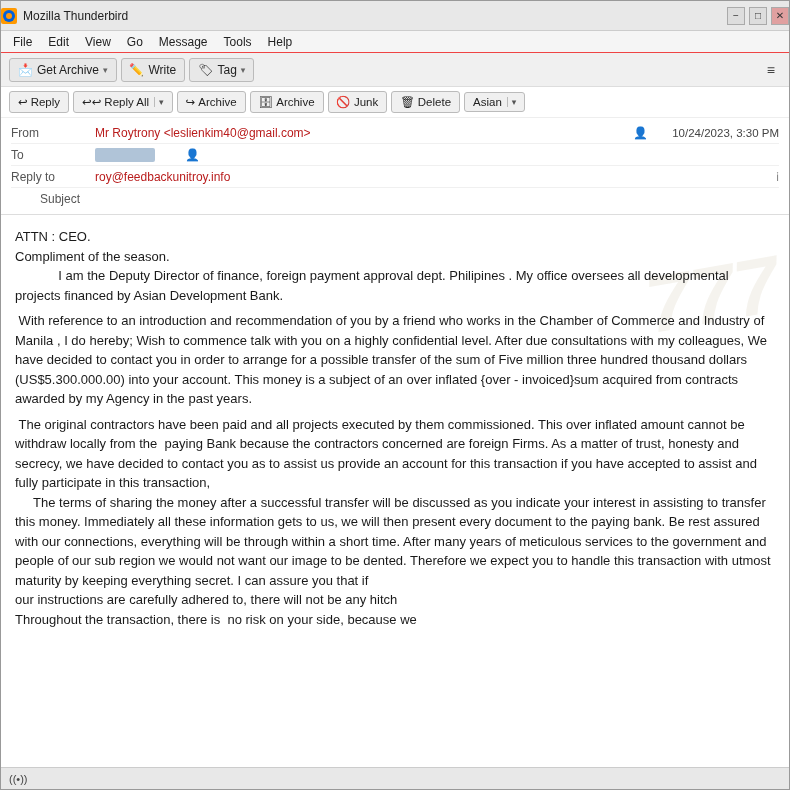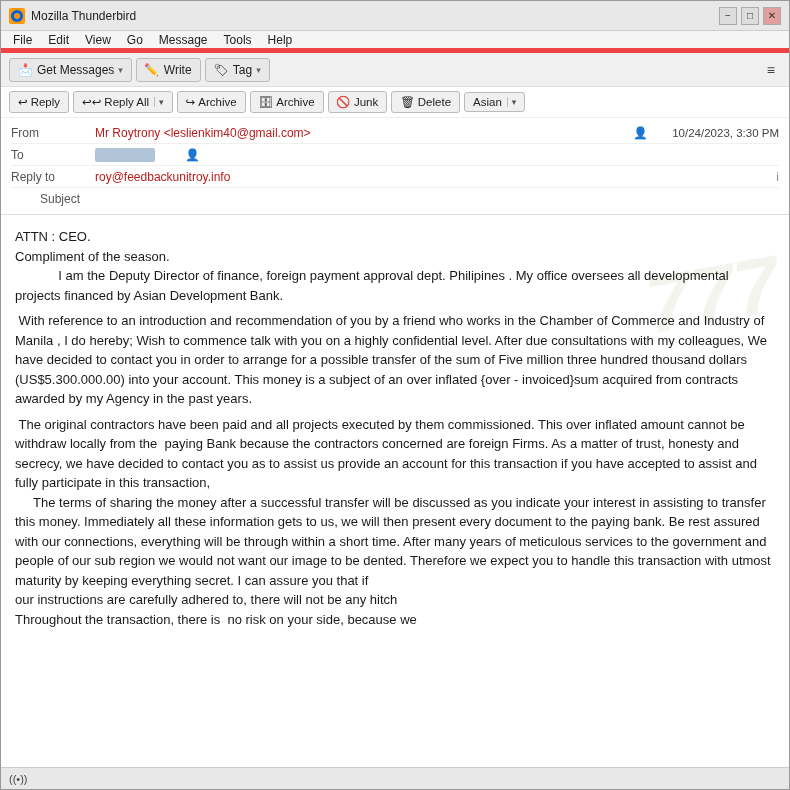--- a/index.html
+++ b/index.html
@@ -18,21 +18,21 @@
       border: 1px solid #999;
       display: flex;
       flex-direction: column;
     }
     
     .titlebar {
       background: #e8e8e8;
       height: 30px;
       display: flex;
       align-items: center;
-      padding: 0 8px;
+      padding: 0 0;
       border-bottom: 1px solid #ccc;
       flex-shrink: 0;
     }
     .titlebar-icon {
       width: 16px;
       height: 16px;
       margin-right: 6px;
       background: #f90;
       border-radius: 2px;
       display: inline-flex;
@@ -63,23 +63,23 @@
       cursor: pointer;
       color: #333;
     }
     .titlebar-btn.close { background: #e0a0a0; }
 
     
     .menubar {
       background: #f5f5f5;
       height: 22px;
       display: flex;
-      align-items: flex-start;
+      align-items: center;
       padding: 0 4px;
-      border-bottom: 5px solid #ef4444;
+      border-bottom: 1px solid #ef4444;
       flex-shrink: 0;
     }
     .menu-item {
       padding: 2px 8px;
       font-size: 12px;
       color: #222;
       cursor: pointer;
     }
 
     
@@ -254,21 +254,21 @@
       <span class="menu-item">View</span>
       <span class="menu-item">Go</span>
       <span class="menu-item">Message</span>
       <span class="menu-item">Tools</span>
       <span class="menu-item">Help</span>
     </div>
 
   <div class="toolbar">
     <button class="toolbar-btn">
       <span>📩</span>
-      <span>Get Messages</span>
+      <span>Get Archive</span>
       <span class="chevron">▾</span>
     </button>
     <button class="toolbar-btn">
       <span>✏️</span>
       <span>Write</span>
     </button>
     <button class="toolbar-btn">
       <span>🏷</span>
       <span>Tag</span>
       <span class="chevron">▾</span>

